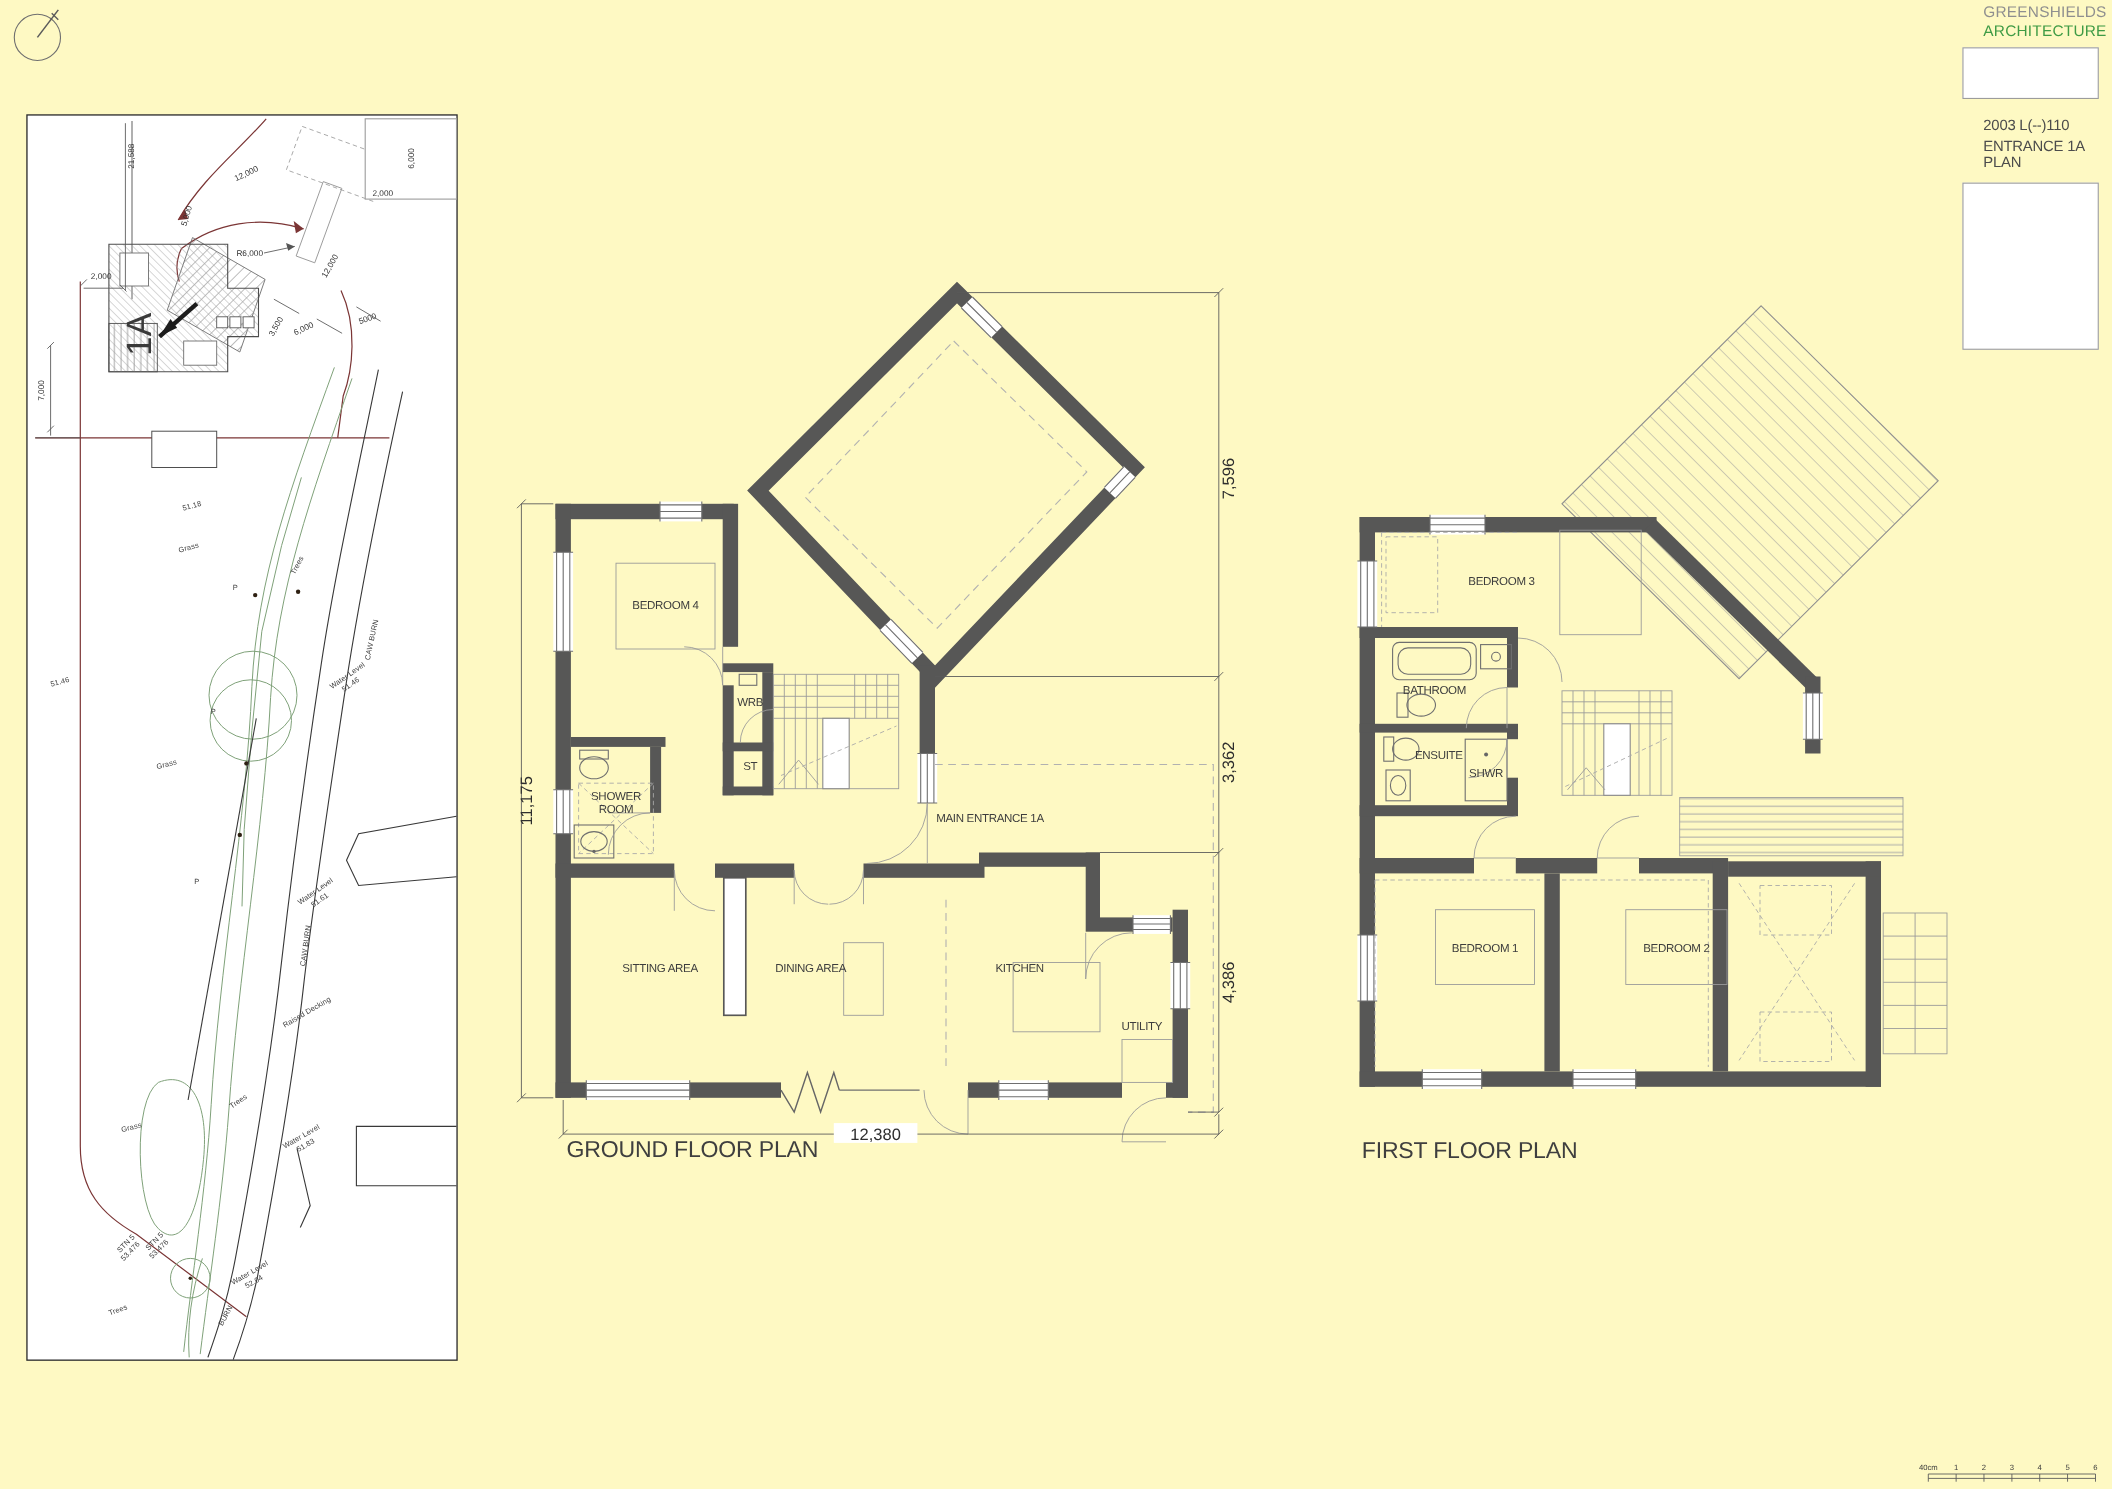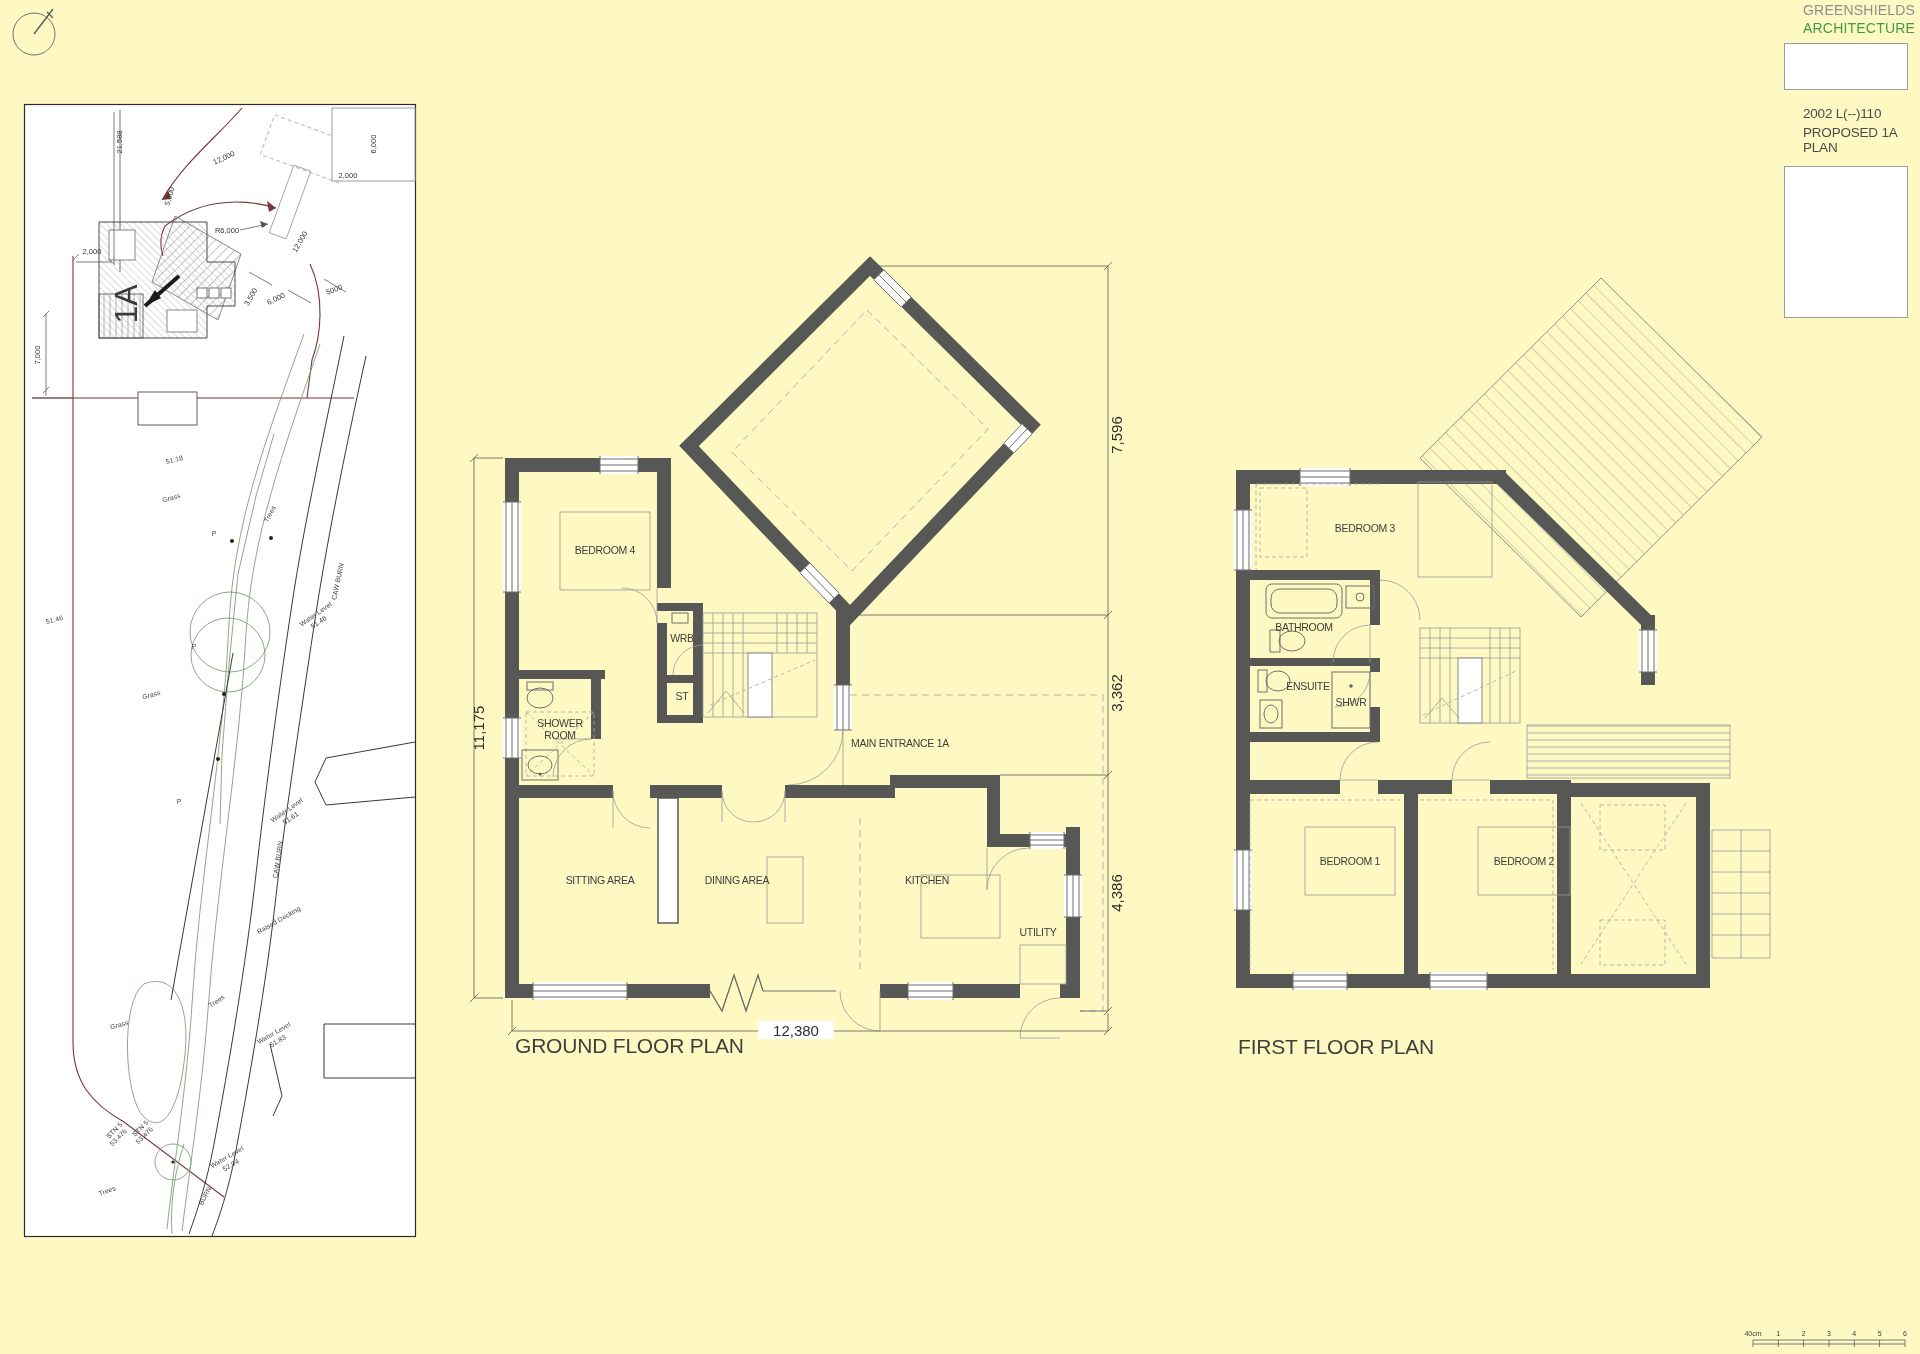--- a/index.html
+++ b/index.html
@@ -43,22 +43,22 @@
   <svg style="left:6px;top:2px" width="70" height="66" viewBox="0 0 70 66">
     <circle cx="28" cy="32" r="21" class="thin"></circle>
     <line x1="28" y1="32" x2="47" y2="7" stroke="#5a5a5a" stroke-width="1.4"></line>
     <line x1="41" y1="10" x2="47" y2="16" stroke="#5a5a5a" stroke-width="1.2"></line>
   </svg>
 
   <div class="tb">
     <div class="firm1">GREENSHIELDS</div>
     <div class="firm2" style="color:#3f9b45">ARCHITECTURE</div>
     <div class="box1"></div>
-    <div class="code">2002 L(--)110</div>
-    <div class="dtitle">PROPOSED 1A PLAN</div>
+    <div class="code">2003 L(--)110</div>
+    <div class="dtitle">ENTRANCE 1A PLAN</div>
     <div class="box2"></div>
   </div>
 
   <svg style="left:24px;top:104px" width="392" height="1133" viewBox="0 0 392 1133">
     <defs>
       <pattern id="hDrive" width="7" height="7" patternUnits="userSpaceOnUse" patternTransform="rotate(45)">
         <line x1="0" y1="0" x2="0" y2="7" stroke="#6a6a6a" stroke-width="0.8"></line>
       </pattern>
       <pattern id="hHouse" width="5" height="5" patternUnits="userSpaceOnUse" patternTransform="rotate(-45)">
         <line x1="0" y1="0" x2="0" y2="5" stroke="#a5a5a5" stroke-width="0.8"></line>

